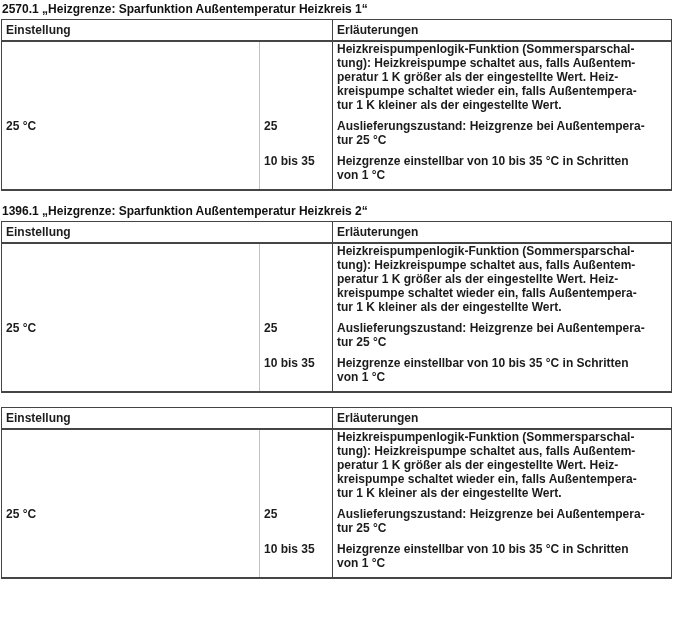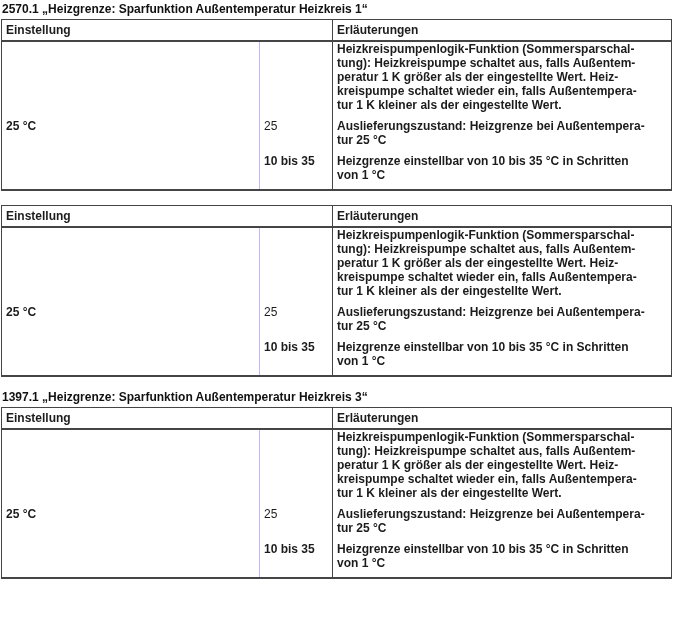--- a/index.html
+++ b/index.html
@@ -50,29 +50,69 @@
     border: 1px solid #454545;
     border-bottom-width: 2px;
     padding: 3px 4px 3px 4px;
   }
   tbody td {
     padding: 0 4px 7px 4px;
   }
   tbody td.colv1 { border-right: 1px solid #c4b5fd; }
   tbody td.colv2 { border-right: 1px solid #454545; }
   td.explanation { white-space: pre-line; }
-  td.bold { font-weight: normal; }
+  td.bold { font-weight: bold; }
 </style>
 </head>
 <body>
 
 <div class="page">
 
   <div class="section">
     <h3 class="section-heading">2570.1 „Heizgrenze: Sparfunktion Außentemperatur Heizkreis 1“</h3>
+    <table class="param-table">
+      <colgroup>
+          <col class="c1">
+          <col class="c2">
+          <col class="c3">
+        </colgroup>
+      <thead>
+        <tr>
+          <th colspan="2">Einstellung</th>
+          <th>Erläuterungen</th>
+        </tr>
+      </thead>
+      <tbody>
+        <tr>
+          <td class="colv1"></td>
+          <td class="colv2"></td>
+          <td class="explanation">Heizkreispumpenlogik-Funktion (Sommersparschal-
+tung): Heizkreispumpe schaltet aus, falls Außentem-
+peratur 1 K größer als der eingestellte Wert. Heiz-
+kreispumpe schaltet wieder ein, falls Außentempera-
+tur 1 K kleiner als der eingestellte Wert.</td>
+        </tr>
+        <tr>
+          <td class="colv1">25 °C</td>
+          <td class="colv2 bold">25</td>
+          <td class="explanation">Auslieferungszustand: Heizgrenze bei Außentempera-
+tur 25 °C</td>
+        </tr>
+        <tr>
+          <td class="colv1"></td>
+          <td class="colv2">10 bis 35</td>
+          <td class="explanation">Heizgrenze einstellbar von 10 bis 35 °C in Schritten
+von 1 °C</td>
+        </tr>
+      </tbody>
+    </table>
+  </div>
+
+  <div class="section">
+    <h3 class="section-heading">1396.1 „Heizgrenze: Sparfunktion Außentemperatur Heizkreis 2“</h3>
     <table class="param-table">
       <colgroup>
           <col class="c1">
           <col class="c2">
           <col class="c3">
         </colgroup>
       <thead>
         <tr>
           <th colspan="2">Einstellung</th>
           <th>Erläuterungen</th>
@@ -136,53 +176,13 @@
         <tr>
           <td class="colv1"></td>
           <td class="colv2">10 bis 35</td>
           <td class="explanation">Heizgrenze einstellbar von 10 bis 35 °C in Schritten
 von 1 °C</td>
         </tr>
       </tbody>
     </table>
   </div>
 
-  <div class="section">
-    <h3 class="section-heading">1397.1 „Heizgrenze: Sparfunktion Außentemperatur Heizkreis 3“</h3>
-    <table class="param-table">
-      <colgroup>
-          <col class="c1">
-          <col class="c2">
-          <col class="c3">
-        </colgroup>
-      <thead>
-        <tr>
-          <th colspan="2">Einstellung</th>
-          <th>Erläuterungen</th>
-        </tr>
-      </thead>
-      <tbody>
-        <tr>
-          <td class="colv1"></td>
-          <td class="colv2"></td>
-          <td class="explanation">Heizkreispumpenlogik-Funktion (Sommersparschal-
-tung): Heizkreispumpe schaltet aus, falls Außentem-
-peratur 1 K größer als der eingestellte Wert. Heiz-
-kreispumpe schaltet wieder ein, falls Außentempera-
-tur 1 K kleiner als der eingestellte Wert.</td>
-        </tr>
-        <tr>
-          <td class="colv1">25 °C</td>
-          <td class="colv2 bold">25</td>
-          <td class="explanation">Auslieferungszustand: Heizgrenze bei Außentempera-
-tur 25 °C</td>
-        </tr>
-        <tr>
-          <td class="colv1"></td>
-          <td class="colv2">10 bis 35</td>
-          <td class="explanation">Heizgrenze einstellbar von 10 bis 35 °C in Schritten
-von 1 °C</td>
-        </tr>
-      </tbody>
-    </table>
-  </div>
-
 </div>
 
 </body></html>

